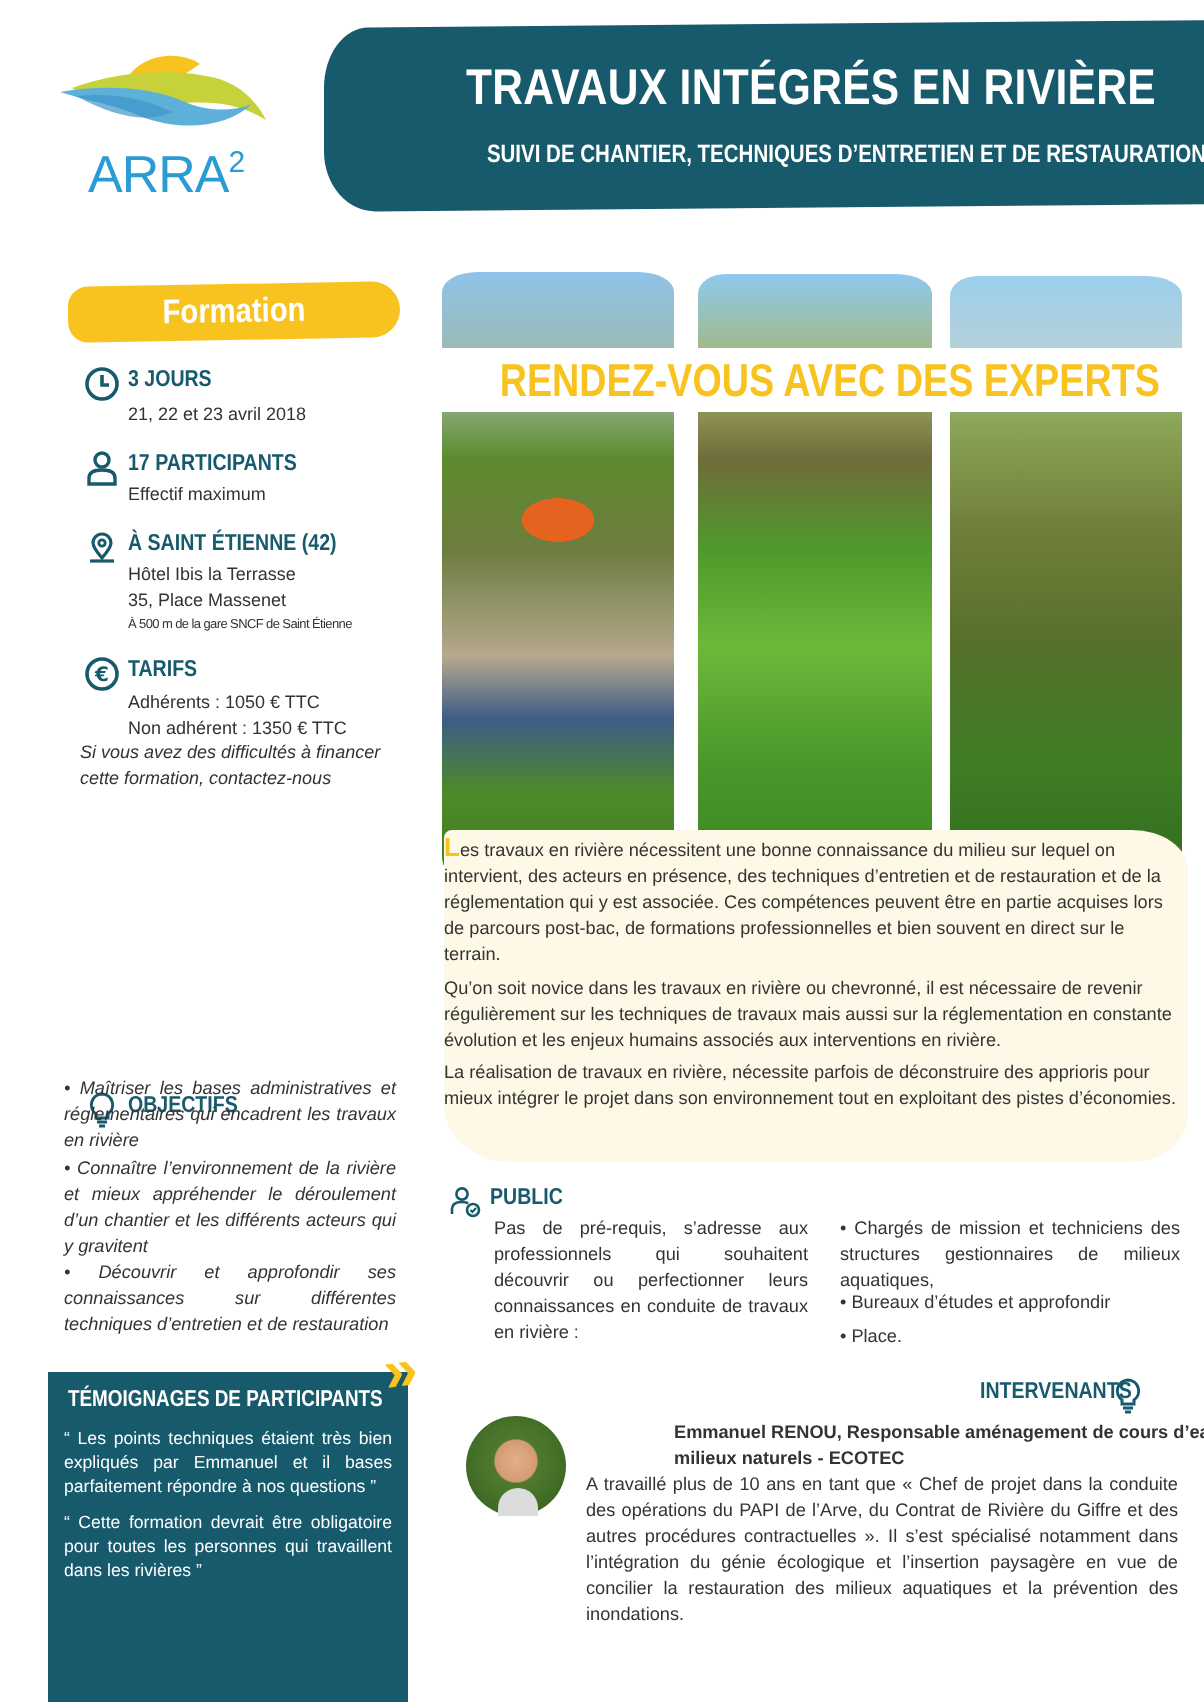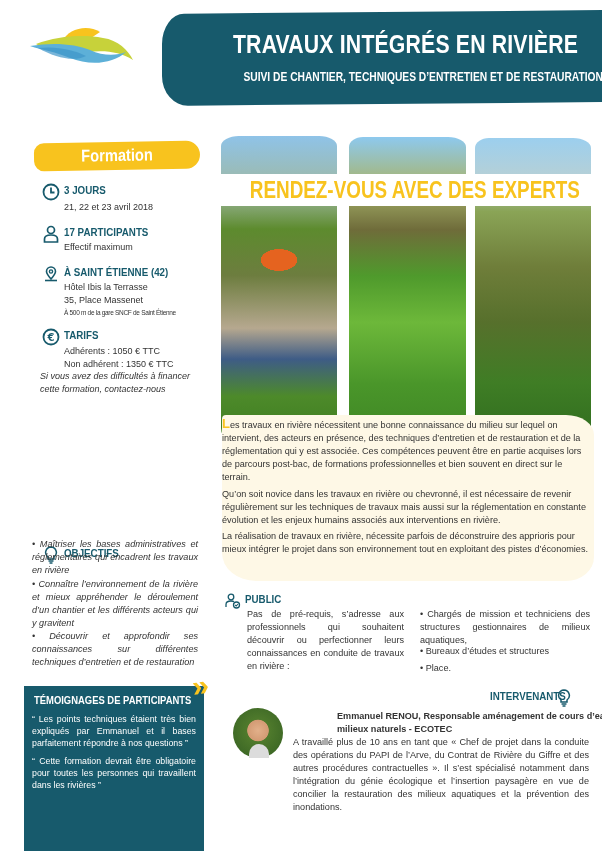--- a/index.html
+++ b/index.html
@@ -79,20 +79,21 @@
 </head>
 <body>
 
 <div id="logo">
   <svg width="112" height="50" viewBox="0 0 112 50">
     <path d="M34 20 C40 6 60 2 72 10 L60 18 Z" fill="#f8c31e"></path>
     <path d="M8 22 C30 14 55 12 75 16 C90 18 100 28 105 38 C92 30 78 28 60 30 C40 34 20 30 8 22 Z" fill="#c7d23a"></path>
     <path d="M2 24 C25 20 48 22 62 28 C75 34 88 34 98 30 C85 42 62 44 42 36 C28 30 14 28 2 24 Z" fill="#5db0d8"></path>
     <path d="M10 26 C30 24 46 28 58 34 C46 40 28 36 10 26 Z" fill="#3e95c9" opacity="0.7"></path>
   </svg>
+  <div class="brand"><span>ARRA</span><sup>2</sup></div>
 </div>
 <div id="header-band"></div>
 <div id="header-title" class="cond">TRAVAUX INTÉGRÉS EN RIVIÈRE</div>
 <div id="header-sub" class="cond">SUIVI DE CHANTIER, TECHNIQUES D’ENTRETIEN ET DE RESTAURATION</div>
 
 <div id="formation-badge">
     <span class="cond">Formation technique</span>
   </div>
 
 <div class="info" style="top:183px;">
@@ -169,21 +170,21 @@
   <svg width="16" height="16" viewBox="0 0 16 16">
       <circle cx="6" cy="4" r="2.8" fill="none" stroke="#175a6c" stroke-width="1.3"></circle>
       <path d="M1 14 V11.5 C1 9 3 8 6 8 C7.5 8 8.5 8.3 9 8.8" fill="none" stroke="#175a6c" stroke-width="1.3"></path>
       <circle cx="11.5" cy="12" r="3" fill="none" stroke="#175a6c" stroke-width="1.3"></circle>
       <path d="M10.2 12 L11.2 13 L13 11" fill="none" stroke="#175a6c" stroke-width="1.1"></path>
     </svg>
   <span class="ttl">PUBLIC</span>
 </div>
 <div id="pub-text">Pas de pré-requis, s’adresse aux professionnels qui souhaitent découvrir ou perfectionner leurs connaissances en conduite de travaux en rivière :</div>
 <div class="pub-item" style="top:608px;">• Chargés de mission et techniciens des structures gestionnaires de milieux aquatiques,</div>
-<div class="pub-item" style="top:645px;">• Bureaux d’études et structures</div>
+<div class="pub-item" style="top:645px;">• Bureaux d’études et approfondir</div>
 <div class="pub-item" style="top:662px;">• Place.</div>
 
 <div id="int-head">INTERVENANTS</div>
 <svg id="int-icon" width="14" height="18" viewBox="0 0 14 18">
     <path d="M7 1 A5.5 5.5 0 0 1 10 11 V13 H4 V11 A5.5 5.5 0 0 1 7 1 Z" fill="none" stroke="#175a6c" stroke-width="1.5"></path>
     <path d="M4.5 15 H9.5 M5.5 17 H8.5" stroke="#175a6c" stroke-width="1.4"></path>
   </svg>
 <div id="avatar"></div>
 <div id="speaker-name">Emmanuel RENOU, Responsable aménagement de cours d’eau et milieux naturels - ECOTEC</div>
 <div id="speaker-bio">A travaillé plus de 10 ans en tant que « Chef de projet dans la conduite des opérations du PAPI de l’Arve, du Contrat de Rivière du Giffre et des autres procédures contractuelles ». Il s’est spécialisé notamment dans l’intégration du génie écologique et l’insertion paysagère en vue de concilier la restauration des milieux aquatiques et la prévention des inondations.</div>

